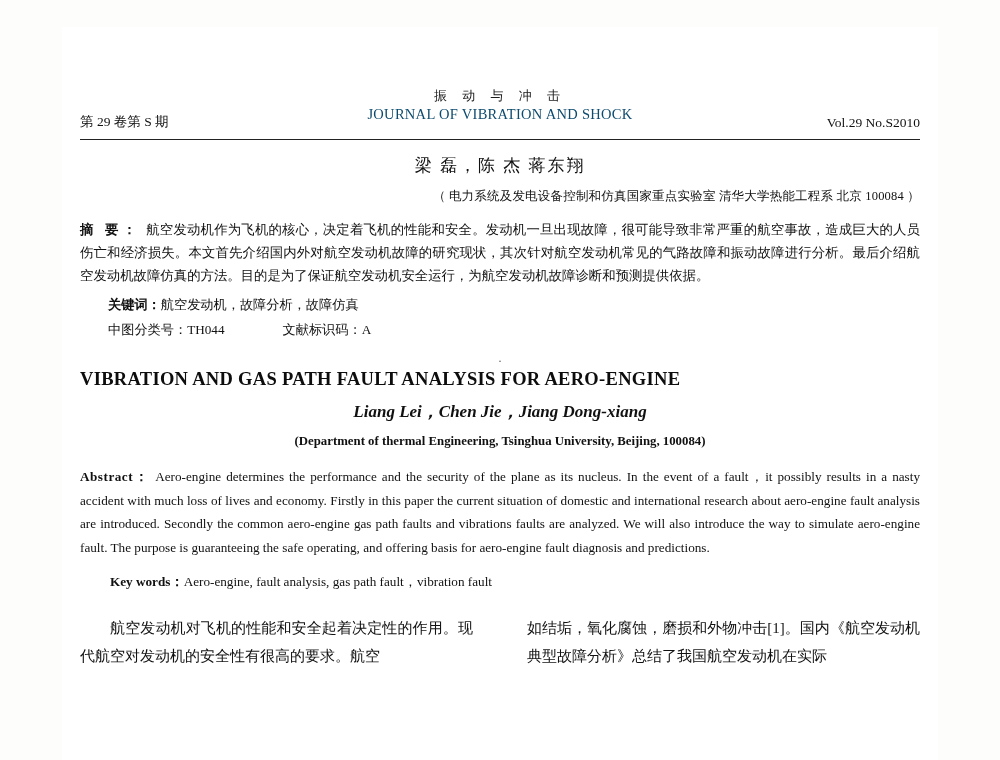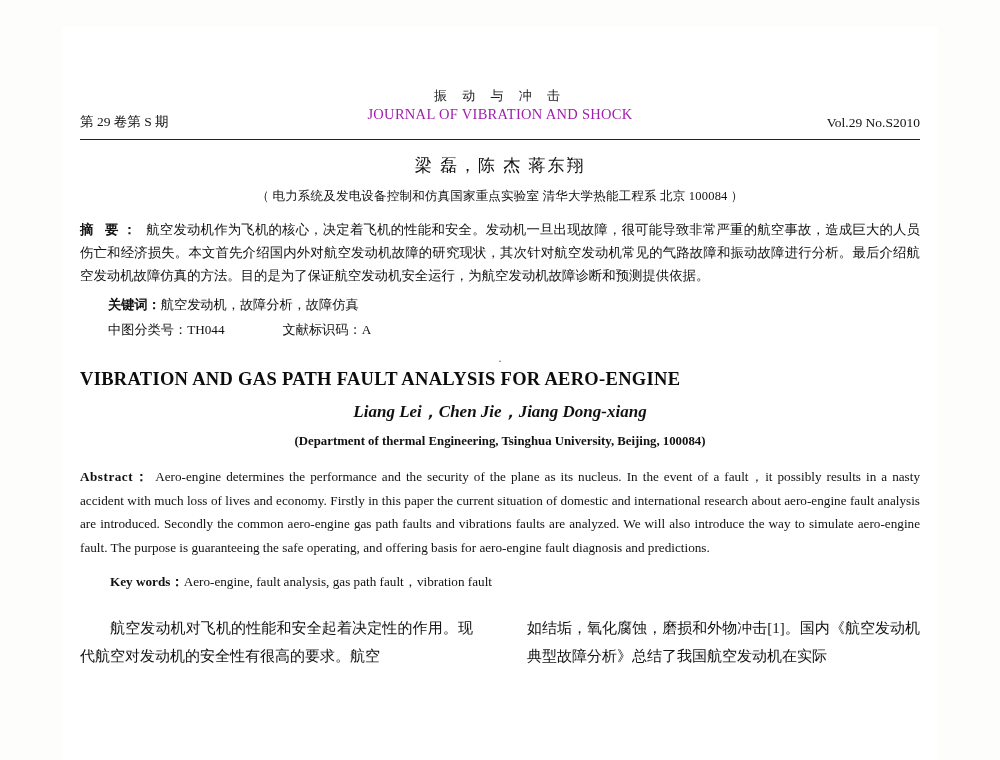--- a/index.html
+++ b/index.html
@@ -44,21 +44,21 @@
   }
   .runhead .cn-journal {
     font-family: "Liberation Serif", serif;
     font-size: 13px;
     letter-spacing: 6px;
     color: #1a1a1a;
   }
   .runhead .en-journal {
     font-size: 14.5px;
     letter-spacing: 0.3px;
-    color: #a21caf;
+    color: #0c4a6e;
   }
   .runhead .left {
     position: absolute;
     left: 0;
     bottom: 2px;
     font-size: 13.5px;
   }
   .runhead .right {
     position: absolute;
     right: 0;
@@ -78,21 +78,21 @@
     margin-top: 22px;
     color: #0d0d0d;
   }
   .cn-authors {
     text-align: center;
     font-size: 17px;
     margin-top: 14px;
     letter-spacing: 2px;
   }
   .cn-affil {
-    text-align: center;
+    text-align: right;
     font-size: 12.5px;
     margin-top: 11px;
     letter-spacing: 0.2px;
   }
 
   
   .cn-abstract {
     margin-top: 13px;
     font-size: 13.4px;
     line-height: 1.72;

